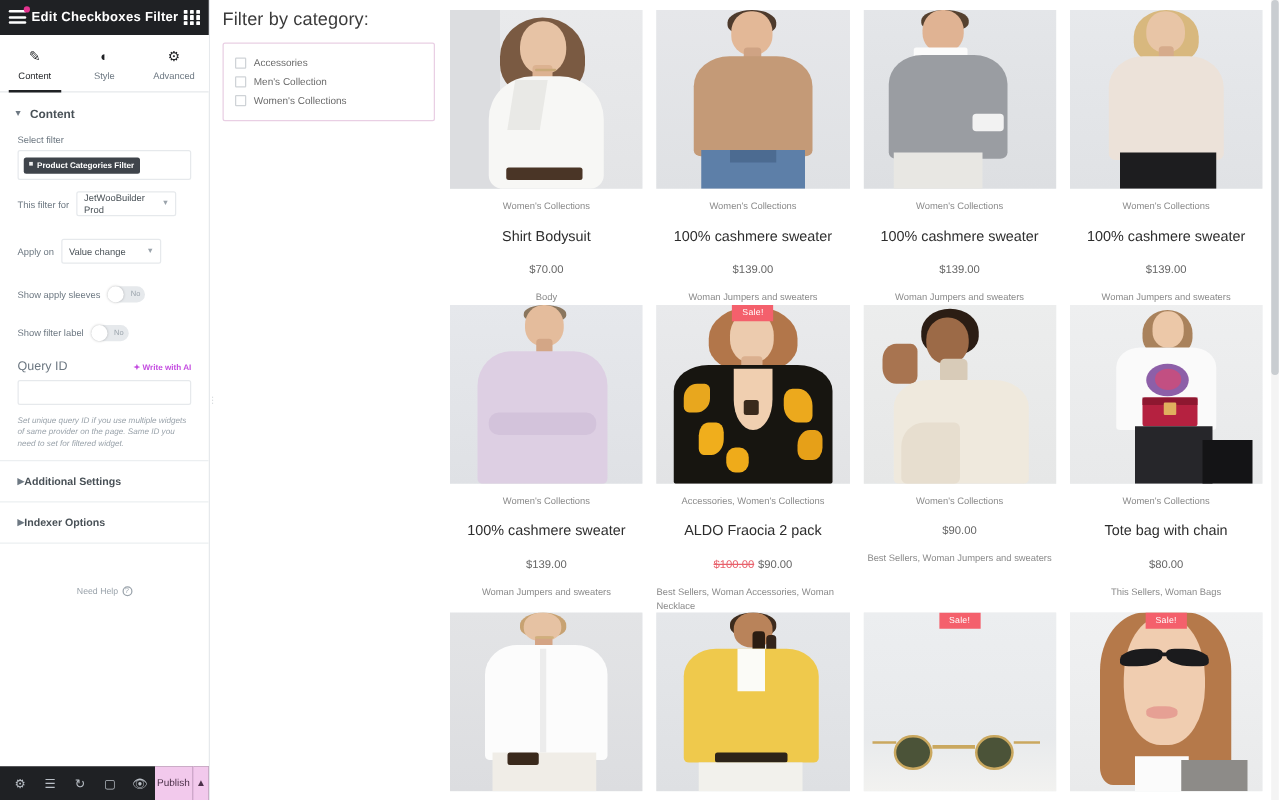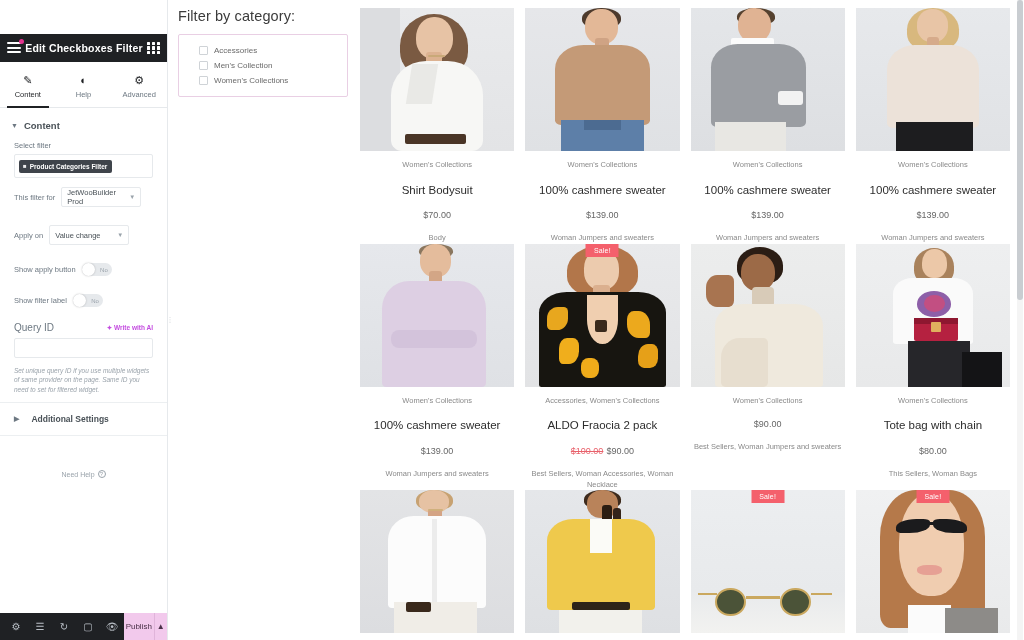--- a/index.html
+++ b/index.html
@@ -16,21 +16,21 @@
     width: 168px; height: 640px;
     background: #ffffff;
     border-right: 1px solid #e6e9ec;
     display: flex; flex-direction: column;
     position: relative;
     flex: 0 0 168px;
   }
   .panel-header {
     height: 28px; background: #1f2124; color: #fff;
     display: flex; align-items: center; justify-content: space-between;
-    padding: 0 7px; flex: 0 0 28px; margin-top: 34px;
+    padding: 0 7px; flex: 0 0 28px;
   }
   .hamburger { position: relative; width: 14px; height: 12px; cursor: pointer; }
   .hamburger i { display:block; height: 2px; background:#fff; margin-bottom:2.5px; border-radius:1px; }
   .hamburger .dot {
     position:absolute; top:-3px; right:-3px; width:5px; height:5px;
     border-radius:50%; background:#e5338f;
   }
   .panel-title {
     font-size: 10.5px; font-weight: 700; letter-spacing: .2px;
     flex:1; text-align:center;
@@ -107,21 +107,21 @@
     margin: 2px 14px 0; height:20px; border:1px solid #e6e9ec; border-radius:2px;
     background:#fff;
   }
   .helptext {
     font-size:6.5px; color:#9aa3ab; font-style:italic; line-height:1.45;
     padding: 8px 14px 0; 
   }
 
   .divider { border-top:1px solid #eceff1; margin: 8px 0 0; }
   .collapsible {
-    display:flex; align-items:center; gap:12px; padding:11px 14px;
+    display:flex; align-items:center; gap:0; padding:11px 14px;
     font-size:8.5px; color:#495157; font-weight:600; cursor:pointer;
     border-bottom:1px solid #eceff1;
   }
   .need-help {
     text-align:center; font-size:7px; color:#9aa3ab; padding-top:34px;
     display:flex; align-items:center; justify-content:center; gap:3px;
   }
   .qmark { display:inline-block; width:8px; height:8px; border:1px solid #9aa3ab;
     border-radius:50%; font-size:6px; line-height:7px; text-align:center; }
 
@@ -150,21 +150,21 @@
     width:6px; height:26px; display:flex; align-items:center;
     justify-content:center; font-size:7px; color:#c7ccd1; cursor:col-resize;
     z-index:5;
   }
 
   
   .preview { flex:1; height:640px; background:#fff; position:relative; overflow:hidden; display:flex; }
   .filter-col { width: 192px; flex:0 0 192px; padding: 8px 12px 0 10px; }
   .filter-title { font-size:14.5px; color:#3b3b3b; letter-spacing:.1px; margin-bottom:10px; font-weight:400;}
   .filter-box {
-    border:1px solid #e9cfe4; border-radius:2px; padding: 8px 20px;
+    border:1px solid #e9cfe4; border-radius:2px; padding: 8px 9px;
   }
   .cbrow { display:flex; align-items:center; gap:6px; padding:3px 0; cursor:pointer; }
   .cbox { width:9px; height:9px; border:1px solid #cfd3d7; background:#fff; border-radius:1px; flex:0 0 9px;}
   .cblabel { font-size:8px; color:#6a6a6a; }
 
   .grid-col { flex:1; padding-top:8px; padding-right:14px; position:relative; }
   .pgrid { display:grid; grid-template-columns: repeat(4, 1fr); column-gap:11px; row-gap:0; }
   .card { display:flex; flex-direction:column; align-items:center; }
   .thumb {
     width:100%; height:143px; position:relative; overflow:hidden;
@@ -175,21 +175,21 @@
     background:#f4606c; color:#fff; font-size:7px; padding:3px 8px;
     z-index:3; letter-spacing:.2px;
   }
   .cat { font-size:7.5px; color:#8a8a8a; text-align:center; line-height:1.4; }
   .pname {
     font-size:11.5px; color:#2d2d2d; text-align:center; margin-top:12px;
     line-height:1.25; font-weight:400;
   }
   .price { font-size:9px; color:#666; text-align:center; margin-top:13px; }
   .price .old { color:#e8616b; text-decoration:line-through; margin-right:3px; }
-  .tags { font-size:7.5px; color:#8a8a8a; text-align:center; margin-top:13px; line-height:1.45; }
+  .tags { font-size:7.5px; color:#8a8a8a; margin-top:13px; line-height:1.45; }
 
   .scroll-track {
     position:absolute; right:1px; top:0; width:6px; height:640px; background:#f4f4f4;
   }
   .scroll-thumb {
     position:absolute; right:1px; top:0; width:6px; height:300px;
     background:#c9cdd1; border-radius:3px;
   }
 
   
@@ -231,21 +231,21 @@
       </div>
     </div>
 
     <div class="panel-tabs">
       <div class="ptab active">
         <div class="ticon">✎</div>
         <span>Content</span>
       </div>
       <div class="ptab">
         <div class="ticon">◐</div>
-        <span>Help</span>
+        <span>Style</span>
       </div>
       <div class="ptab">
         <div class="ticon">⚙</div>
         <span>Advanced</span>
       </div>
     </div>
 
     <div class="panel-body">
 
       <div class="section-head">
@@ -274,21 +274,21 @@
 
       <div class="row">
         <span class="rlabel">Apply on</span>
         <div class="select">
           <span>Value change</span>
           <span class="chev">▼</span>
         </div>
       </div>
 
       <div class="row">
-        <span class="rlabel">Show apply button</span>
+        <span class="rlabel">Show apply sleeves</span>
         <div class="switch">
           <span class="knob"></span>
           <span class="slabel">No</span>
         </div>
       </div>
 
       <div class="row">
         <span class="rlabel">Show filter label</span>
         <div class="switch">
           <span class="knob"></span>
@@ -305,20 +305,24 @@
       <div class="textinput"></div>
 
       <div class="helptext">Set unique query ID if you use multiple widgets of same provider on the page. Same ID you need to set for filtered widget.</div>
 
 
       <div class="divider"></div>
 
       <div class="collapsible">
         <span class="caret">▶</span>
         <span>Additional Settings</span>
+      </div>
+      <div class="collapsible">
+        <span class="caret">▶</span>
+        <span>Indexer Options</span>
       </div>
 
       <div class="need-help">
         <span>Need Help</span>
         <span class="qmark">?</span>
       </div>
     </div>
 
     <div class="panel-footer">
       <div class="foot-icons">

